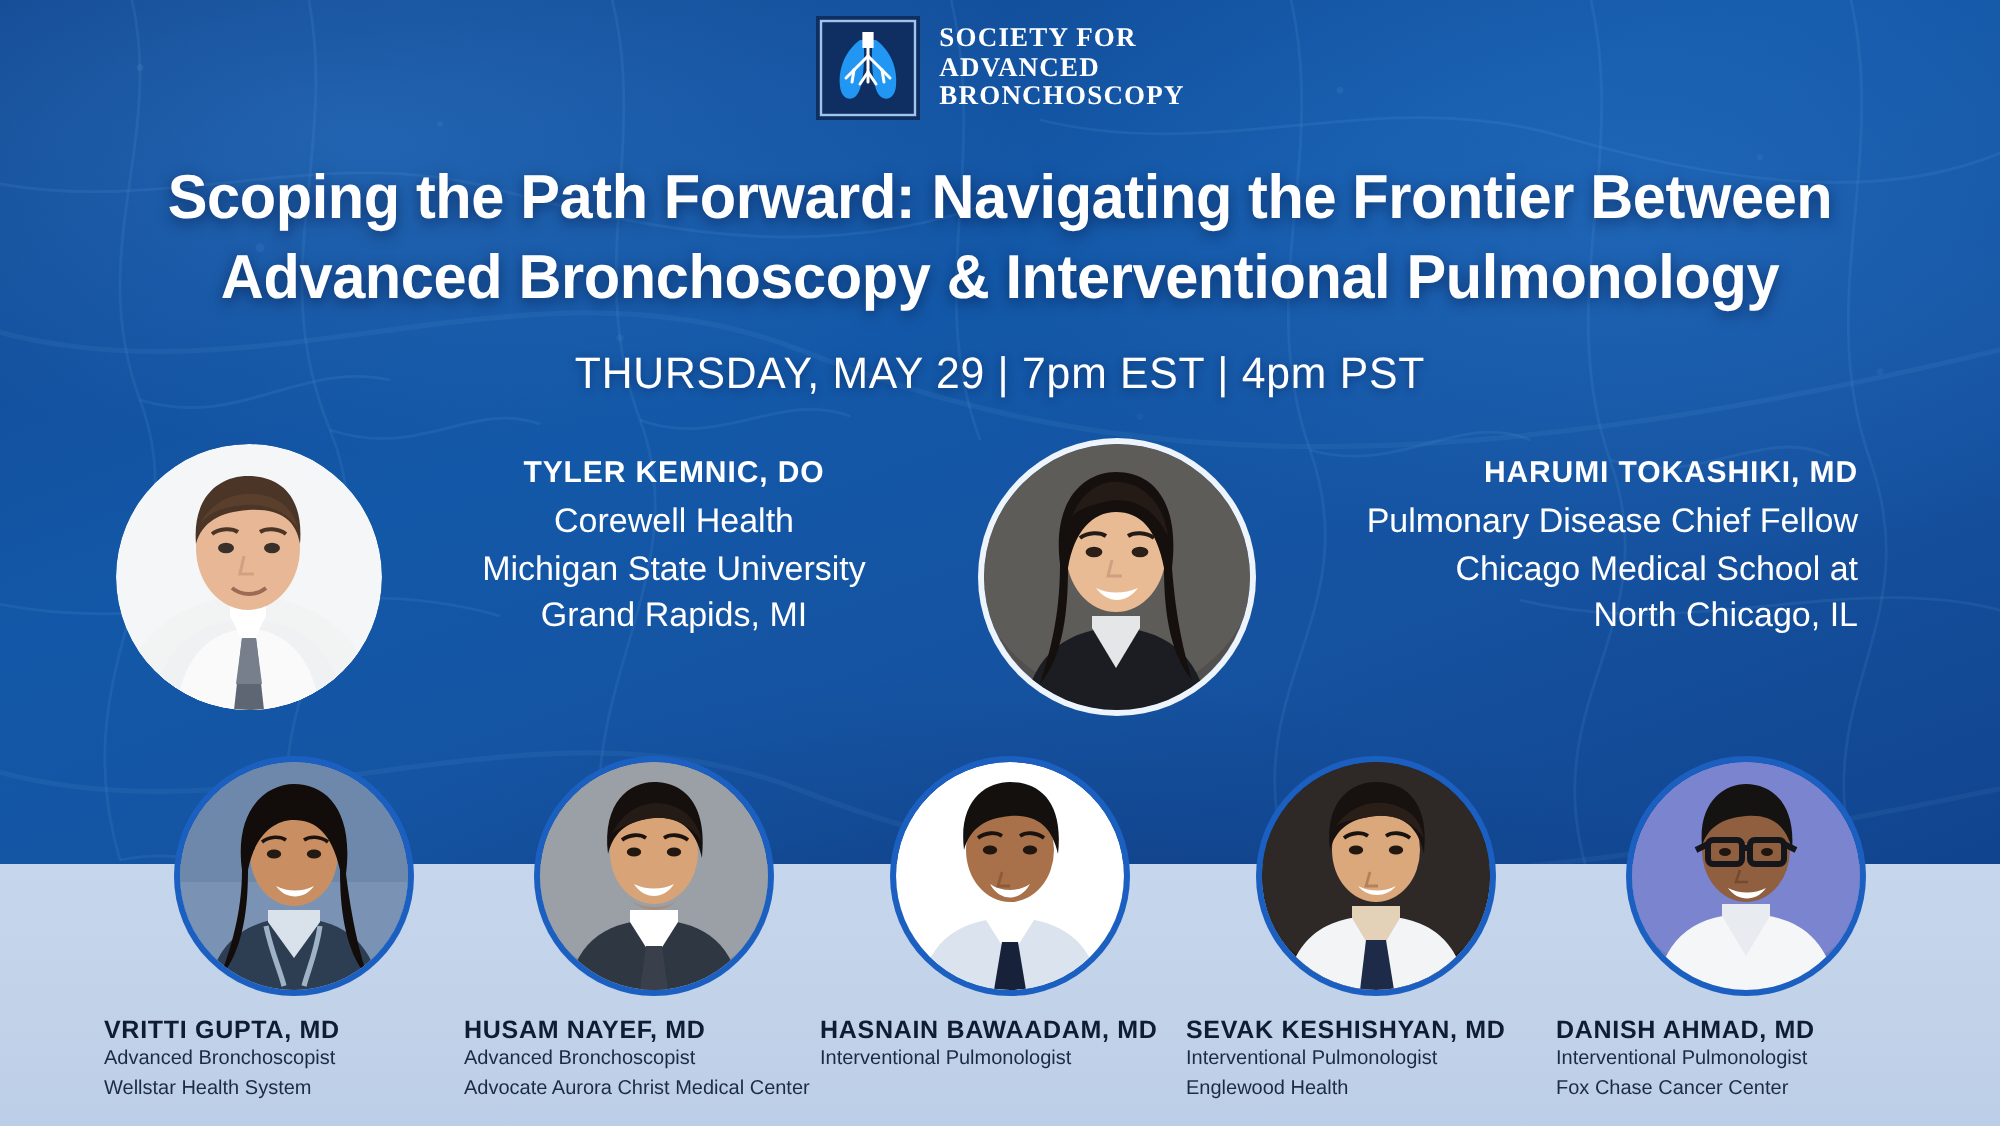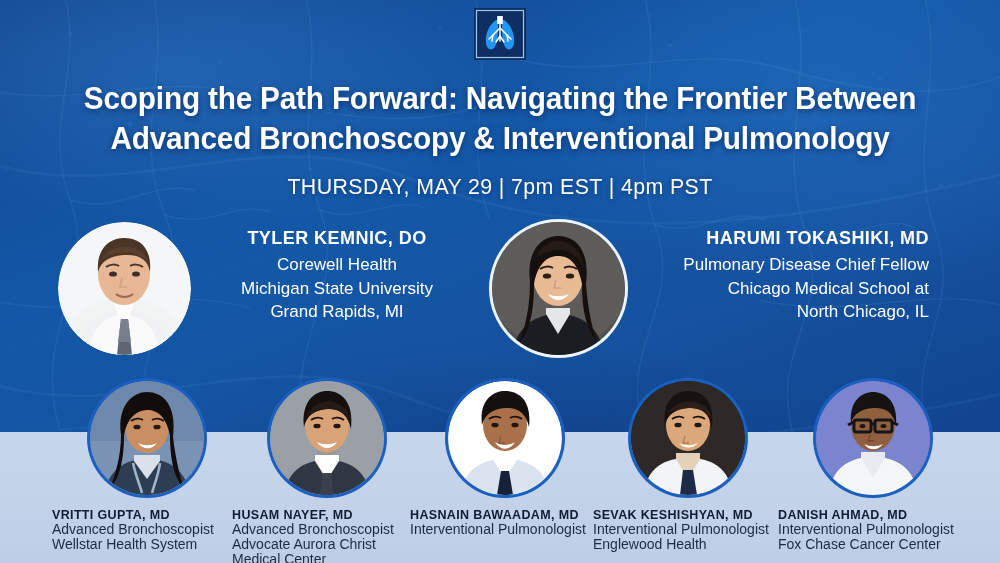--- a/index.html
+++ b/index.html
@@ -79,39 +79,39 @@
     display:block;
   }
   .avatar svg { display:block; width:100%; height:100%; }
 
   .f-left  { left:58px; top:222px; }
   .f-right { left:492px; top:222px; }
   .feature .info {
     color:#ffffff; text-align:center; padding-top:6px;
   }
   .feature .name {
-    font-size:18px; font-weight:bold; letter-spacing:.45px;
+    font-size:15px; font-weight:bold; letter-spacing:.45px;
     margin-bottom:4px;
   }
   .feature .line { font-size:17px; line-height:23.5px; }
   .f-left .info  { width:260px; margin-left:16px; }
   .f-right .info { width:288px; margin-left:16px;text-align:right; }
 
   
   .srow { position:absolute; left:0; right:0; top:381px; }
   .scard {
     position:absolute; width:190px; 
   }
   .scard .avatar { margin:0 auto; }
   .scard .sname {
     margin-top:13px; font-size:12.5px; font-weight:bold;
     color:#101c33; letter-spacing:.35px;
   }
   .scard .sline {
-    font-size:14px; line-height:15px; color:#1b2b44;
+    font-size:10px; line-height:15px; color:#1b2b44;
   }
   .ring-blue  { box-shadow:0 0 0 3px #1b5fc0 inset, 0 0 0 3px #1b5fc0; }
   .ring-white { box-shadow:0 0 0 3px #eef4fb inset, 0 0 0 3px #eef4fb; }
 </style>
 </head>
 <body>
 
 <div id="poster">
 
   <svg class="tex" viewBox="0 0 1000 563" preserveAspectRatio="none">
@@ -155,20 +155,25 @@
           <path d="M26 20 L 33 27"></path>
         <path d="M19 27 L 15 31"></path>
           <path d="M19 27 L 18 33"></path>
         <path d="M33 27 L 37 31"></path>
           <path d="M33 27 L 34 33"></path>
         <path d="M26 28 L 22 34"></path>
           <path d="M26 28 L 30 34"></path>
       </g>
       <rect x="23.2" y="8" width="5.6" height="8" fill="#ffffff"></rect>
     </svg>
+    <div class="logo-text">
+      <div>SOCIETY FOR</div>
+      <div>ADVANCED</div>
+      <div>BRONCHOSCOPY</div>
+    </div>
   </div>
 
   <div class="headline">
     <span class="l1">Scoping the Path Forward: Navigating the Frontier Between</span>
     <span class="l2">Advanced Bronchoscopy &amp; Interventional Pulmonology</span>
   </div>
   <div class="datetime">THURSDAY, MAY 29 | 7pm EST | 4pm PST</div>
 
   <div class="feature f-left">
     <div class="avatar-wrap">

